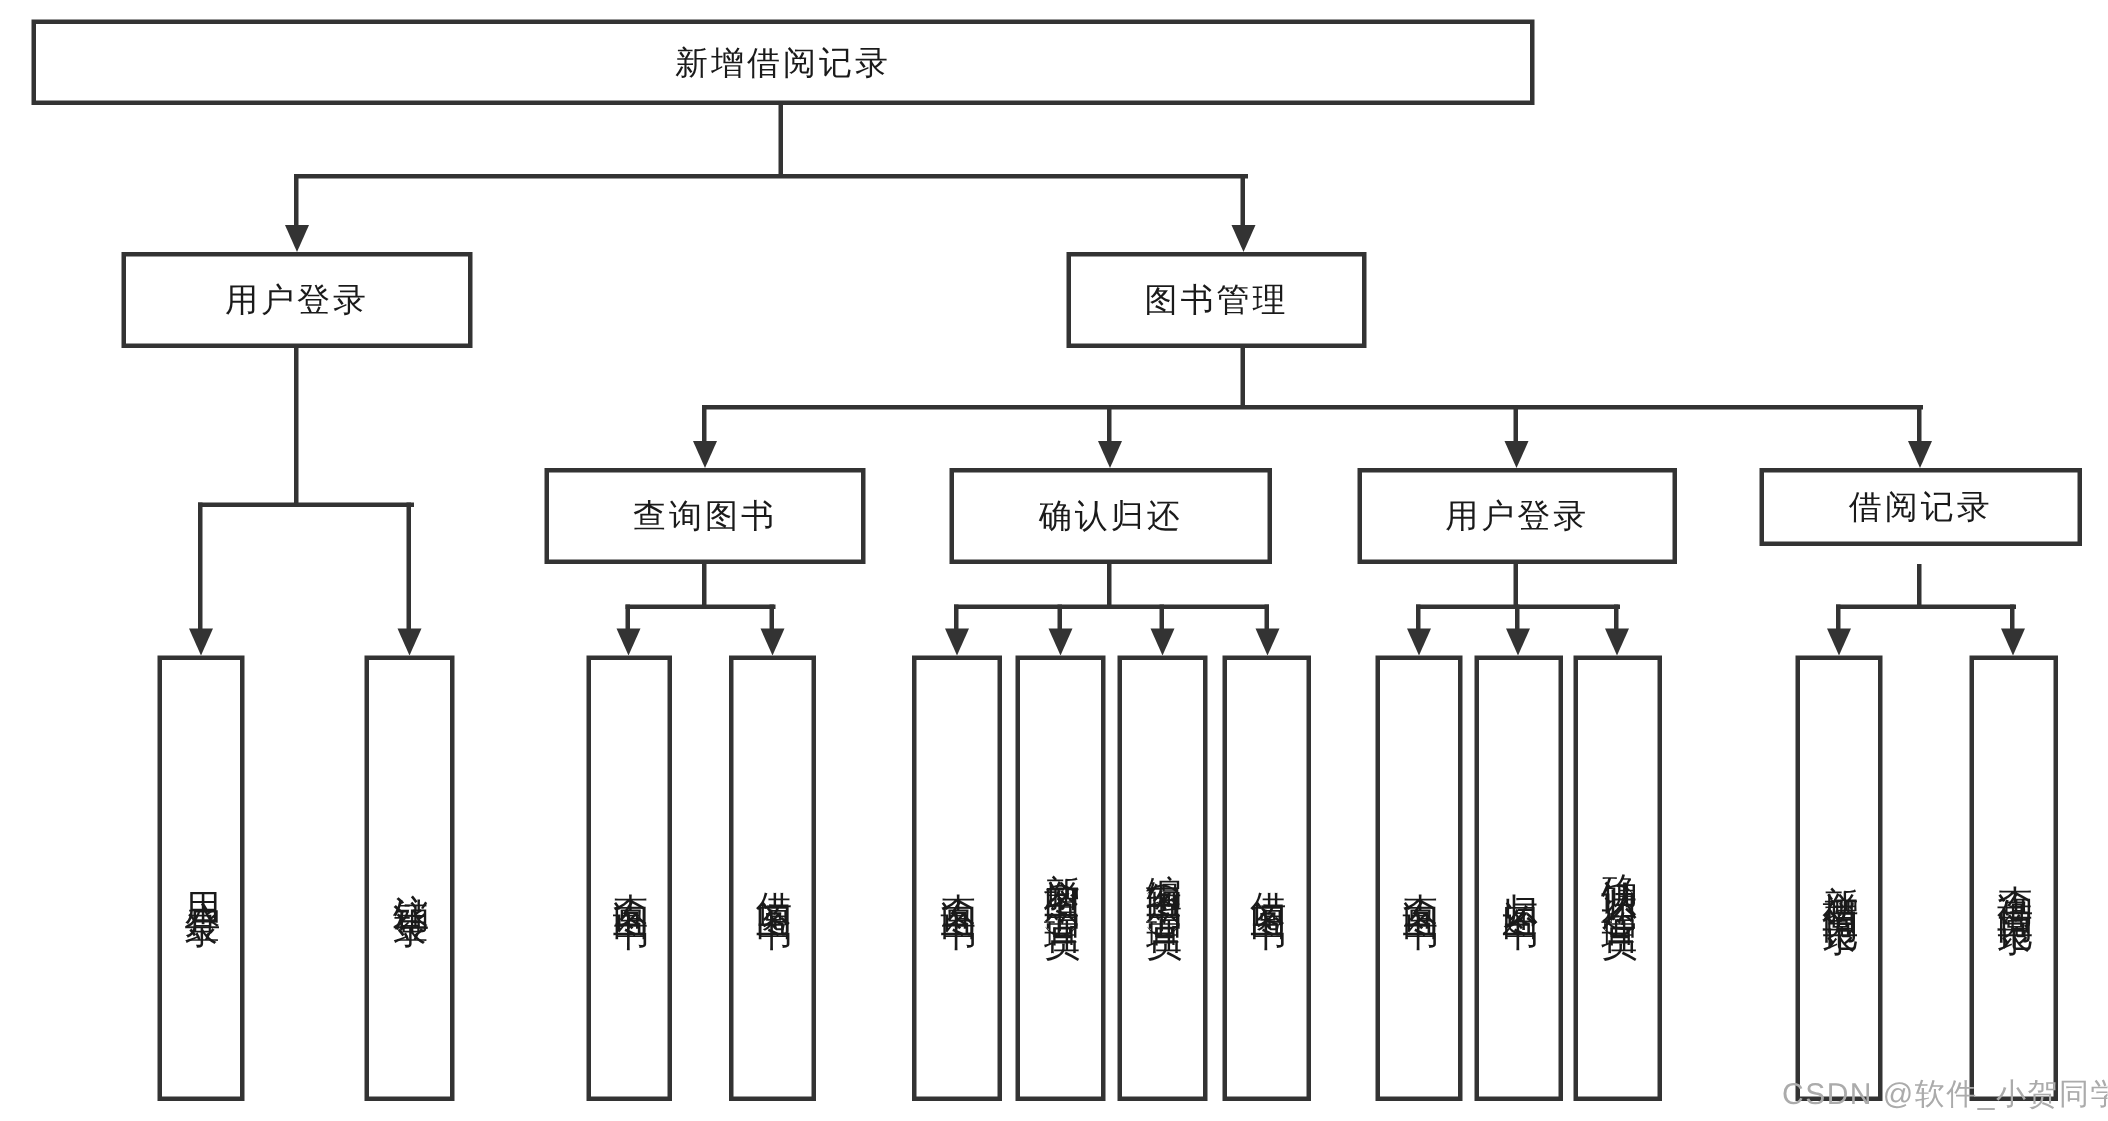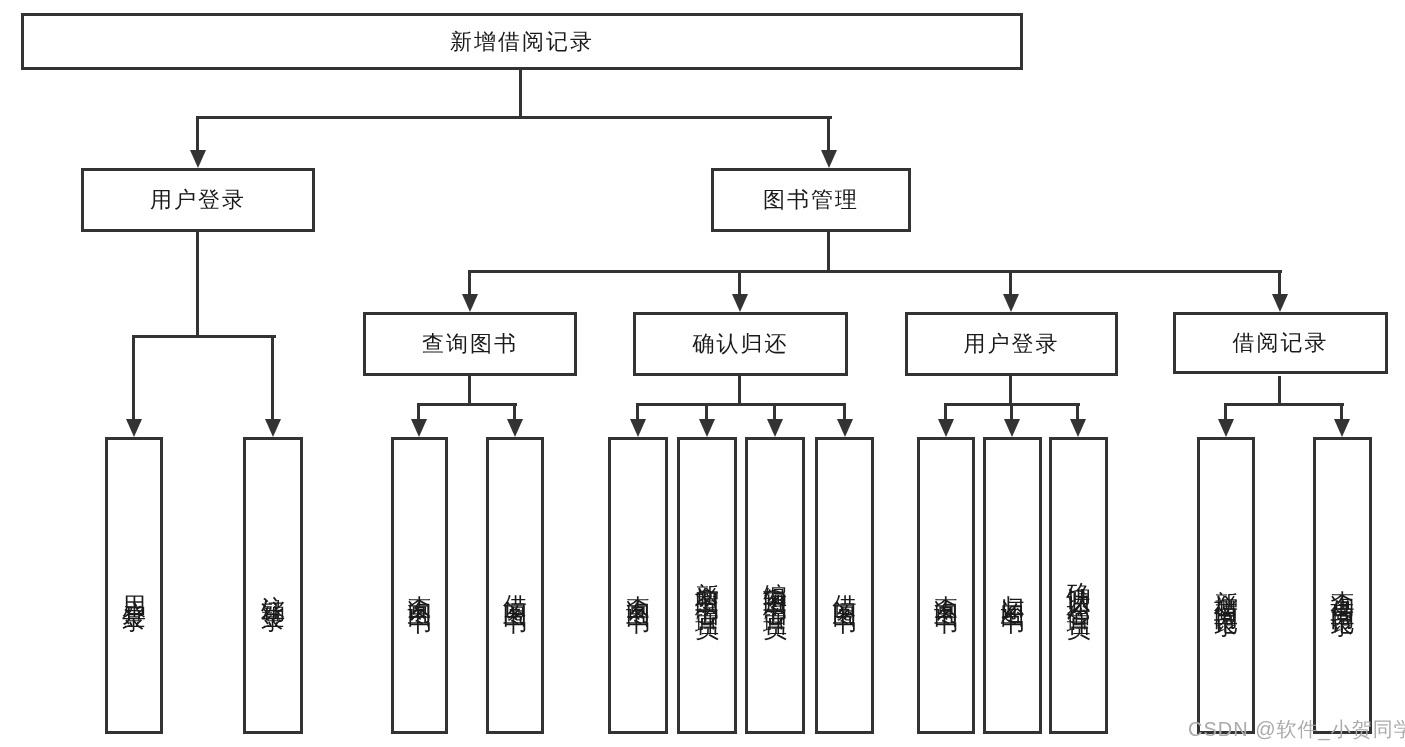--- a/index.html
+++ b/index.html
@@ -33,21 +33,21 @@
 <body>
 
 <div class="node" style="left:21px;top:13px;width:1002px;height:57px">新增借阅记录</div>
 
 <div class="node" style="left:81px;top:168px;width:234px;height:64px">用户登录</div>
 <div class="node" style="left:711px;top:168px;width:200px;height:64px">图书管理</div>
 
 <div class="node" style="left:363px;top:312px;width:214px;height:64px">查询图书</div>
 <div class="node" style="left:633px;top:312px;width:215px;height:64px">确认归还</div>
 <div class="node" style="left:905px;top:312px;width:213px;height:64px">用户登录</div>
-<div class="node" style="left:1173px;top:312px;width:215px;height:62px">借阅记录</div>
+<div class="node" style="left:1173px;top:312px;width:215px;height:52px">借阅记录</div>
 
 <div class="node leaf" style="left:105px;top:437px;width:58px;height:297px">用户登录</div>
 <div class="node leaf" style="left:243px;top:437px;width:60px;height:297px">注销登录</div>
 
 <div class="node leaf" style="left:391px;top:437px;width:57px;height:297px">查询图书</div>
 <div class="node leaf" style="left:486px;top:437px;width:58px;height:297px">借阅图书</div>
 
 <div class="node leaf" style="left:608px;top:437px;width:60px;height:297px">查询图书</div>
 <div class="node leaf" style="left:677px;top:437px;width:60px;height:297px">新增图书（管理员）</div>
 <div class="node leaf" style="left:745px;top:437px;width:60px;height:297px">编辑图书（管理员）</div>

